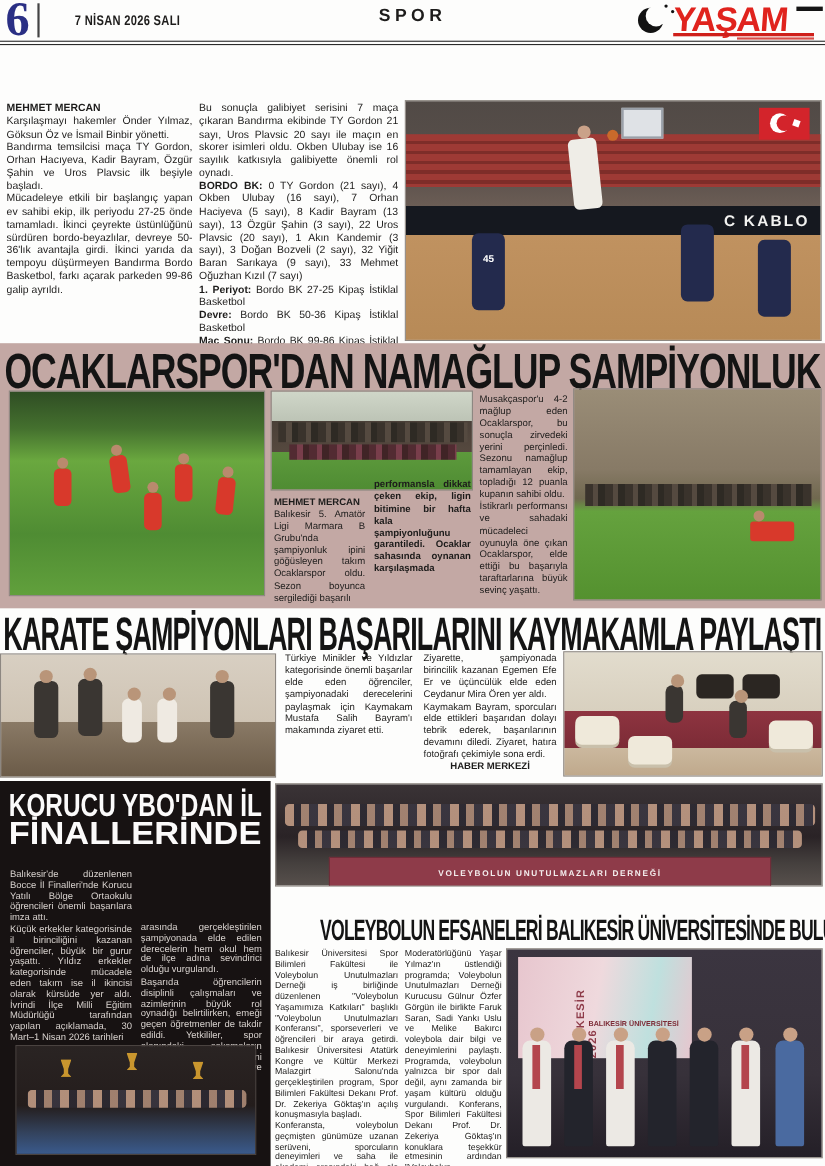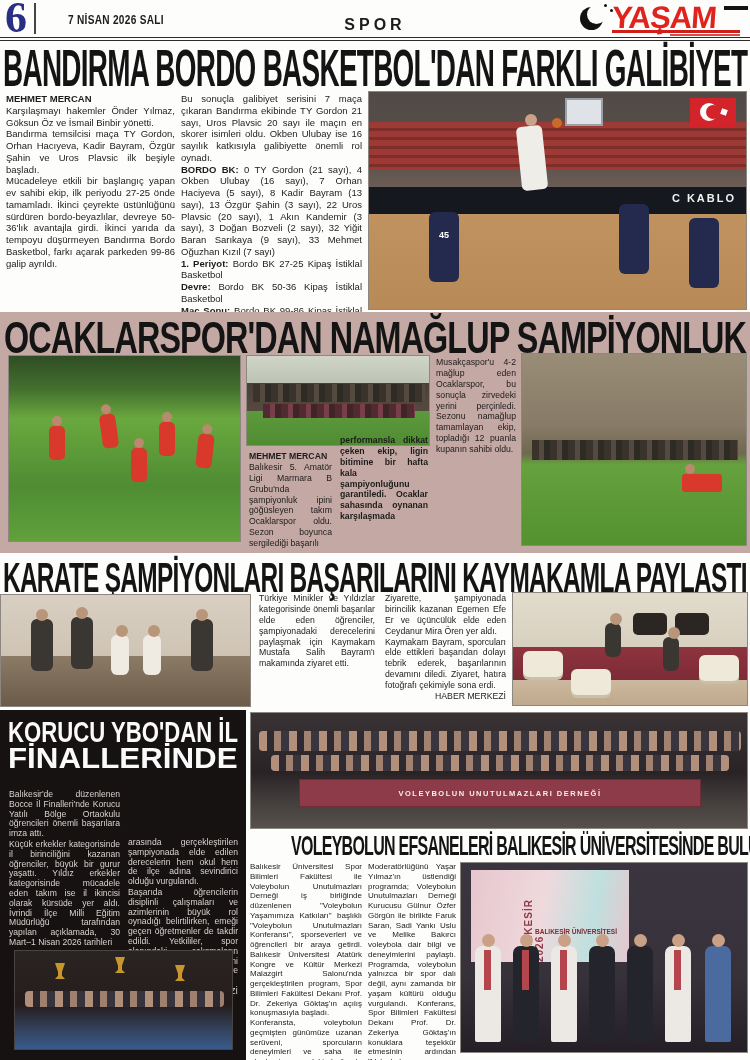--- a/index.html
+++ b/index.html
@@ -24,30 +24,30 @@
   .brand-tagline{height:2px;background:#cf1f1a;opacity:.8;}
   .header-rule{border-top:1px solid #2b2b2b;border-bottom:1px solid #2b2b2b;height:2px;}
   
   .fit-x{display:inline-block;white-space:nowrap;transform-origin:left top;}
   .headline{font-weight:bold;color:#141414;letter-spacing:-1px;line-height:1;}
   
   .bodycol{font-size:9.5px;line-height:1.24;text-align:justify;}
   .bodycol p{margin:0;}
   .byline{font-weight:bold;}
   b{font-weight:bold;}
-  .credit{font-weight:normal;text-align:right;}
+  .credit{font-weight:bold;text-align:center;}
   .small{font-size:8.7px;line-height:1.25;}
   .tiny{font-size:8px;line-height:1.22;}
   
   .photo{overflow:hidden;border:1px solid #8d8781;box-sizing:border-box;}
   
   .bb{background:linear-gradient(#514a46 0%,#5a504b 30%,#6b5d55 44%,#15181f 44%,#15181f 56%,#c09260 56%,#b78a57 100%);}
   .bb-seats{position:absolute;left:0;top:14%;width:100%;height:22%;
     background:repeating-linear-gradient(#9e3a35 0 6px,#7e2d29 6px 9px);}
-  .bb-board-text{position:absolute;right:10px;top:46%;color:#f2f2f0;font-size:11px;font-weight:bold;letter-spacing:2px;}
+  .bb-board-text{position:absolute;right:10px;top:46%;color:#f2f2f0;font-size:14px;font-weight:bold;letter-spacing:2px;}
   .flag{position:absolute;right:10px;top:6px;width:46px;height:29px;background:#d3242b;}
   .flag::before{content:"";position:absolute;left:10px;top:5px;width:18px;height:18px;background:#fff;border-radius:50%;}
   .flag::after{content:"";position:absolute;left:16px;top:7px;width:14px;height:14px;background:#d3242b;border-radius:50%;}
   .flag-star{position:absolute;left:31px;top:11px;width:6px;height:6px;background:#fff;transform:rotate(20deg);}
   .bb-player-white{position:absolute;left:150px;top:34px;width:26px;height:64px;background:#efede7;border-radius:5px;transform:rotate(-6deg);}
   .bb-player-navy{position:absolute;width:30px;height:70px;background:#232a4d;border-radius:6px;color:#fff;font-size:9px;font-weight:bold;text-align:center;padding-top:18px;box-sizing:border-box;}
   .bb-hoop{position:absolute;left:196px;top:6px;width:34px;height:24px;background:#dfe2e6;border:2px solid #9aa0a8;}
   .bb-ball{position:absolute;left:183px;top:26px;width:10px;height:10px;border-radius:50%;background:#c96a2b;}
   .head{position:absolute;width:12px;height:12px;border-radius:50%;background:#caa289;}
   
@@ -91,37 +91,34 @@
   .p-blue{background:#4a6aa0;}
 </style>
 </head>
 <body>
 
 <div class="page">
 
   <div class="abs pagenum" style="left:5px;top:-4px;">6</div>
   <div class="abs mast-divider" style="left:34px;top:3px;height:31px;"></div>
   <div class="abs mast-date" style="left:68px;top:13px;">7 NİSAN 2026 SALI</div>
-  <div class="abs mast-section" style="top:16px;text-align:center;">SPOR</div>
+  <div class="abs mast-section" style="top:6px;text-align:center;">SPOR</div>
 
   <div class="abs" style="right:4px;top:1px;width:172px;height:34px;">
     <div class="abs crescent" style="left:6px;top:6px;"></div>
     <div class="abs star-dot" style="left:30px;top:3px;"></div>
     <div class="abs star-dot" style="left:36px;top:8px;"></div>
     <div class="abs brand-rule-top" style="right:-2px;top:5px;width:24px;"></div>
     <div class="abs brand-name" style="left:38px;top:1px;">YAŞAM</div>
     <div class="abs brand-underline" style="left:38px;top:29px;width:128px;"></div>
     <div class="abs brand-tagline" style="left:96px;top:33px;width:70px;"></div>
   </div>
 
   <div class="abs header-rule" style="left:0;right:0;top:37px;"></div>
 
-  <div class="abs" style="left:3px;top:42px;width:744px;height:46px;">
-    <span class="headline fit-x" style="font-size: 40px; transform: scale(0.6973, 1.3);">BANDIRMA BORDO BASKETBOL'DAN FARKLI GALİBİYET</span>
-  </div>
 
   <div class="abs bodycol" style="left:6px;top:93px;width:169px;height:218px;">
     <p class="byline">MEHMET MERCAN</p>
     <p>Karşılaşmayı hakemler Önder Yılmaz, Göksun Öz ve İsmail Binbir yönetti.</p>
     <p>Bandırma temsilcisi maça TY Gordon, Orhan Hacıyeva, Kadir Bayram, Özgür Şahin ve Uros Plavsic ilk beşiyle başladı.</p>
     <p>Mücadeleye etkili bir başlangıç yapan ev sahibi ekip, ilk periyodu 27-25 önde tamamladı. İkinci çeyrekte üstünlüğünü sürdüren bordo-beyazlılar, devreye 50-36'lık avantajla girdi. İkinci yarıda da tempoyu düşürmeyen Bandırma Bordo Basketbol, farkı açarak parkeden 99-86 galip ayrıldı.</p>
   </div>
 
   <div class="abs bodycol" style="left:181px;top:93px;width:181px;height:218px;">
     <p>Bu sonuçla galibiyet serisini 7 maça çıkaran Bandırma ekibinde TY Gordon 21 sayı, Uros Plavsic 20 sayı ile maçın en skorer isimleri oldu. Okben Ulubay ise 16 sayılık katkısıyla galibiyette önemli rol oynadı.</p>
@@ -166,20 +163,21 @@
 
     <div class="abs bodycol small" style="left:249px;top:139px;width:83px;height:98px;">
       <p class="byline">MEHMET MERCAN</p>
       <p>Balıkesir 5. Amatör Ligi Marmara B Grubu'nda şampiyonluk ipini göğüsleyen takım Ocaklarspor oldu. Sezon boyunca sergilediği başarılı</p>
     </div>
     <div class="abs bodycol small" style="left:340px;top:123px;width:88px;height:98px;font-weight:bold;">
       <p>performansla dikkat çeken ekip, ligin bitimine bir hafta kala şampiyonluğunu garantiledi. Ocaklar sahasında oynanan karşılaşmada</p>
     </div>
     <div class="abs bodycol small" style="left:436px;top:45px;width:80px;height:192px;">
       <p>Musakçaspor'u 4-2 mağlup eden Ocaklarspor, bu sonuçla zirvedeki yerini perçinledi. Sezonu namağlup tamamlayan ekip, topladığı 12 puanla kupanın sahibi oldu.</p>
+      <p>İstikrarlı performansı ve sahadaki mücadeleci oyunuyla öne çıkan Ocaklarspor, elde ettiği bu başarıyla taraftarlarına büyük sevinç yaşattı.</p>
     </div>
 
     <div class="abs photo cliff" style="left:521px;top:41px;width:226px;height:193px;">
       <div class="crowd-strip" style="left:10px;top:86px;width:206px;height:20px;"></div>
       <div class="red-player" style="left:160px;top:120px;width:40px;height:18px;border-radius:3px;"></div>
     </div>
   </div>
 
   <div class="abs" style="left:3px;top:556px;width:744px;height:36px;">
     <span class="headline fit-x" style="font-size: 34px; transform: scale(0.7188, 1.25);">KARATE ŞAMPİYONLARI BAŞARILARINI KAYMAKAMLA PAYLAŞTI</span>
@@ -231,21 +229,21 @@
     </div>
 
     <div class="abs photo trophy-photo" style="left:14px;top:240px;width:219px;height:100px;">
       <div class="trophy" style="left:40px;top:12px;"></div>
       <div class="trophy" style="left:100px;top:6px;"></div>
       <div class="trophy" style="left:160px;top:14px;"></div>
       <div class="heads-row" style="left:10px;top:40px;width:199px;height:16px;"></div>
     </div>
   </div>
 
-  <div class="abs photo group-photo" style="left:250px;top:712px;width:498px;height:117px;">
+  <div class="abs photo group-photo" style="left:250px;top:712px;width:498px;height:94px;">
     <div class="heads-row" style="left:8px;top:18px;width:482px;height:20px;"></div>
     <div class="heads-row" style="left:20px;top:42px;width:458px;height:16px;"></div>
     <div class="banner" style="left:48px;top:66px;width:400px;height:26px;">VOLEYBOLUN UNUTULMAZLARI DERNEĞİ</div>
   </div>
 
   <div class="abs" style="left:244px;top:833px;width:498px;height:26px;margin-left:47px;">
     <span class="headline fit-x" style="font-size: 22px; transform: scale(0.727, 1.22);">VOLEYBOLUN EFSANELERİ BALIKESİR ÜNİVERSİTESİNDE BULUŞTU</span>
   </div>
 
   <div class="abs bodycol tiny" style="left:250px;top:862px;width:112px;height:194px;">

